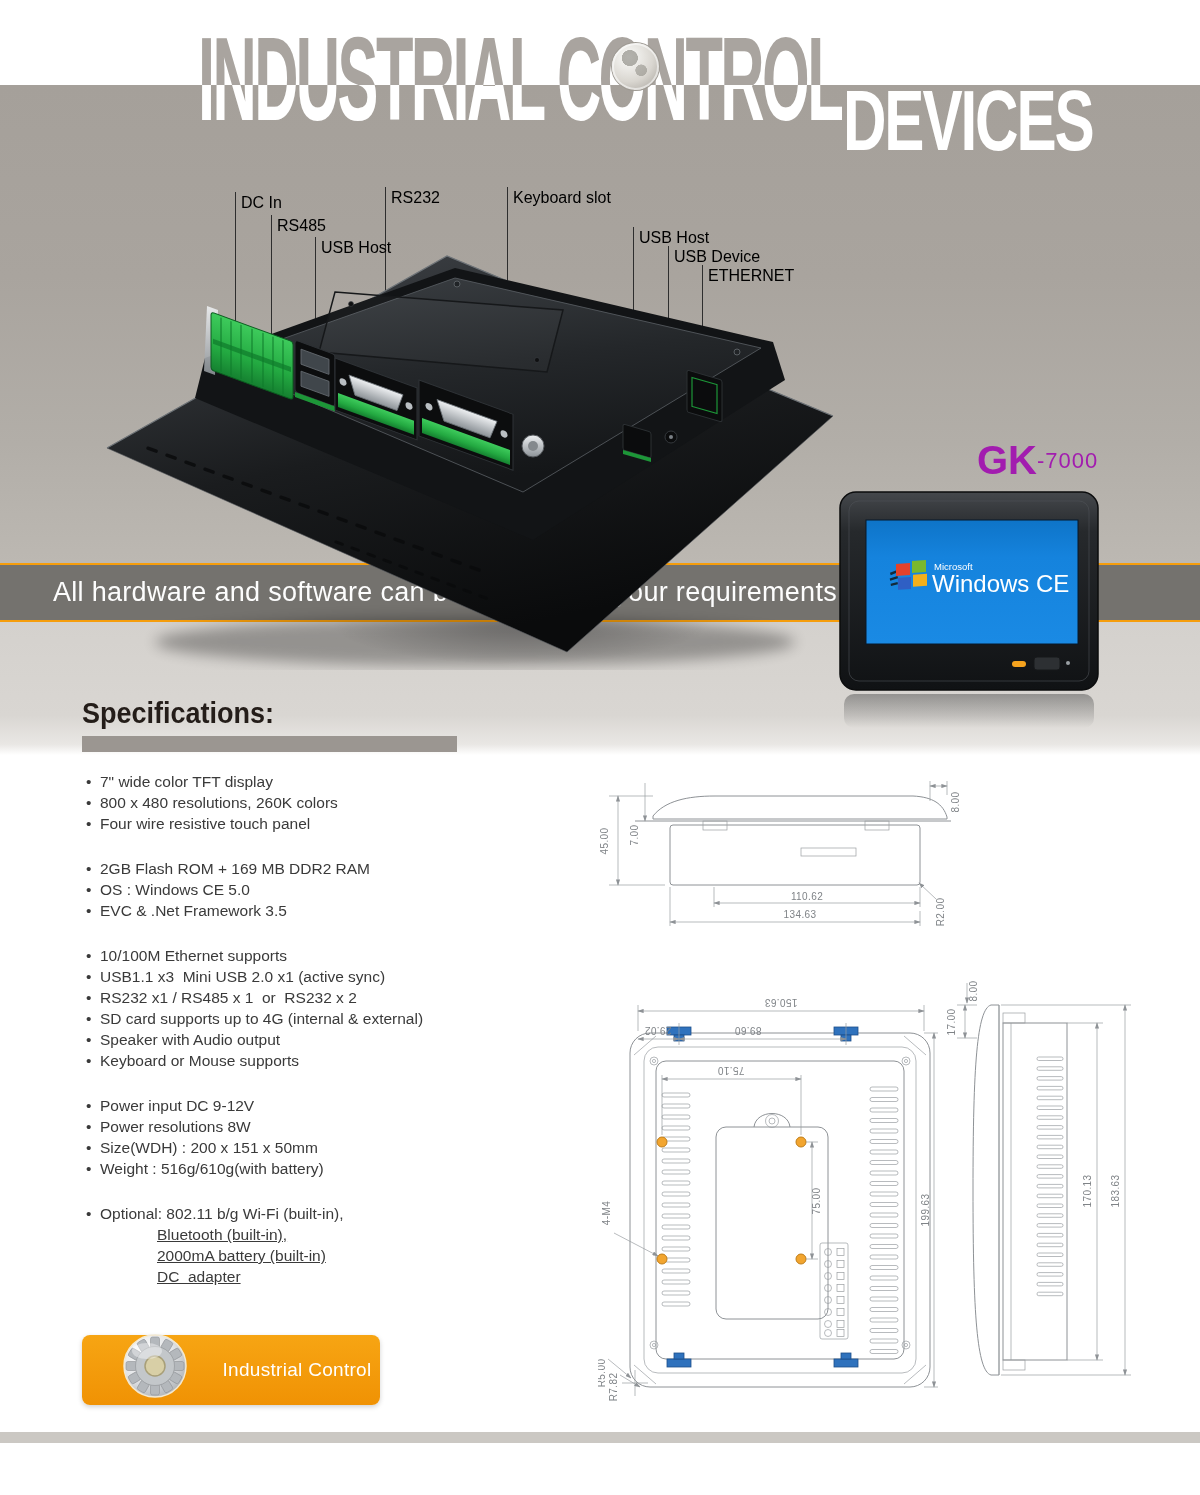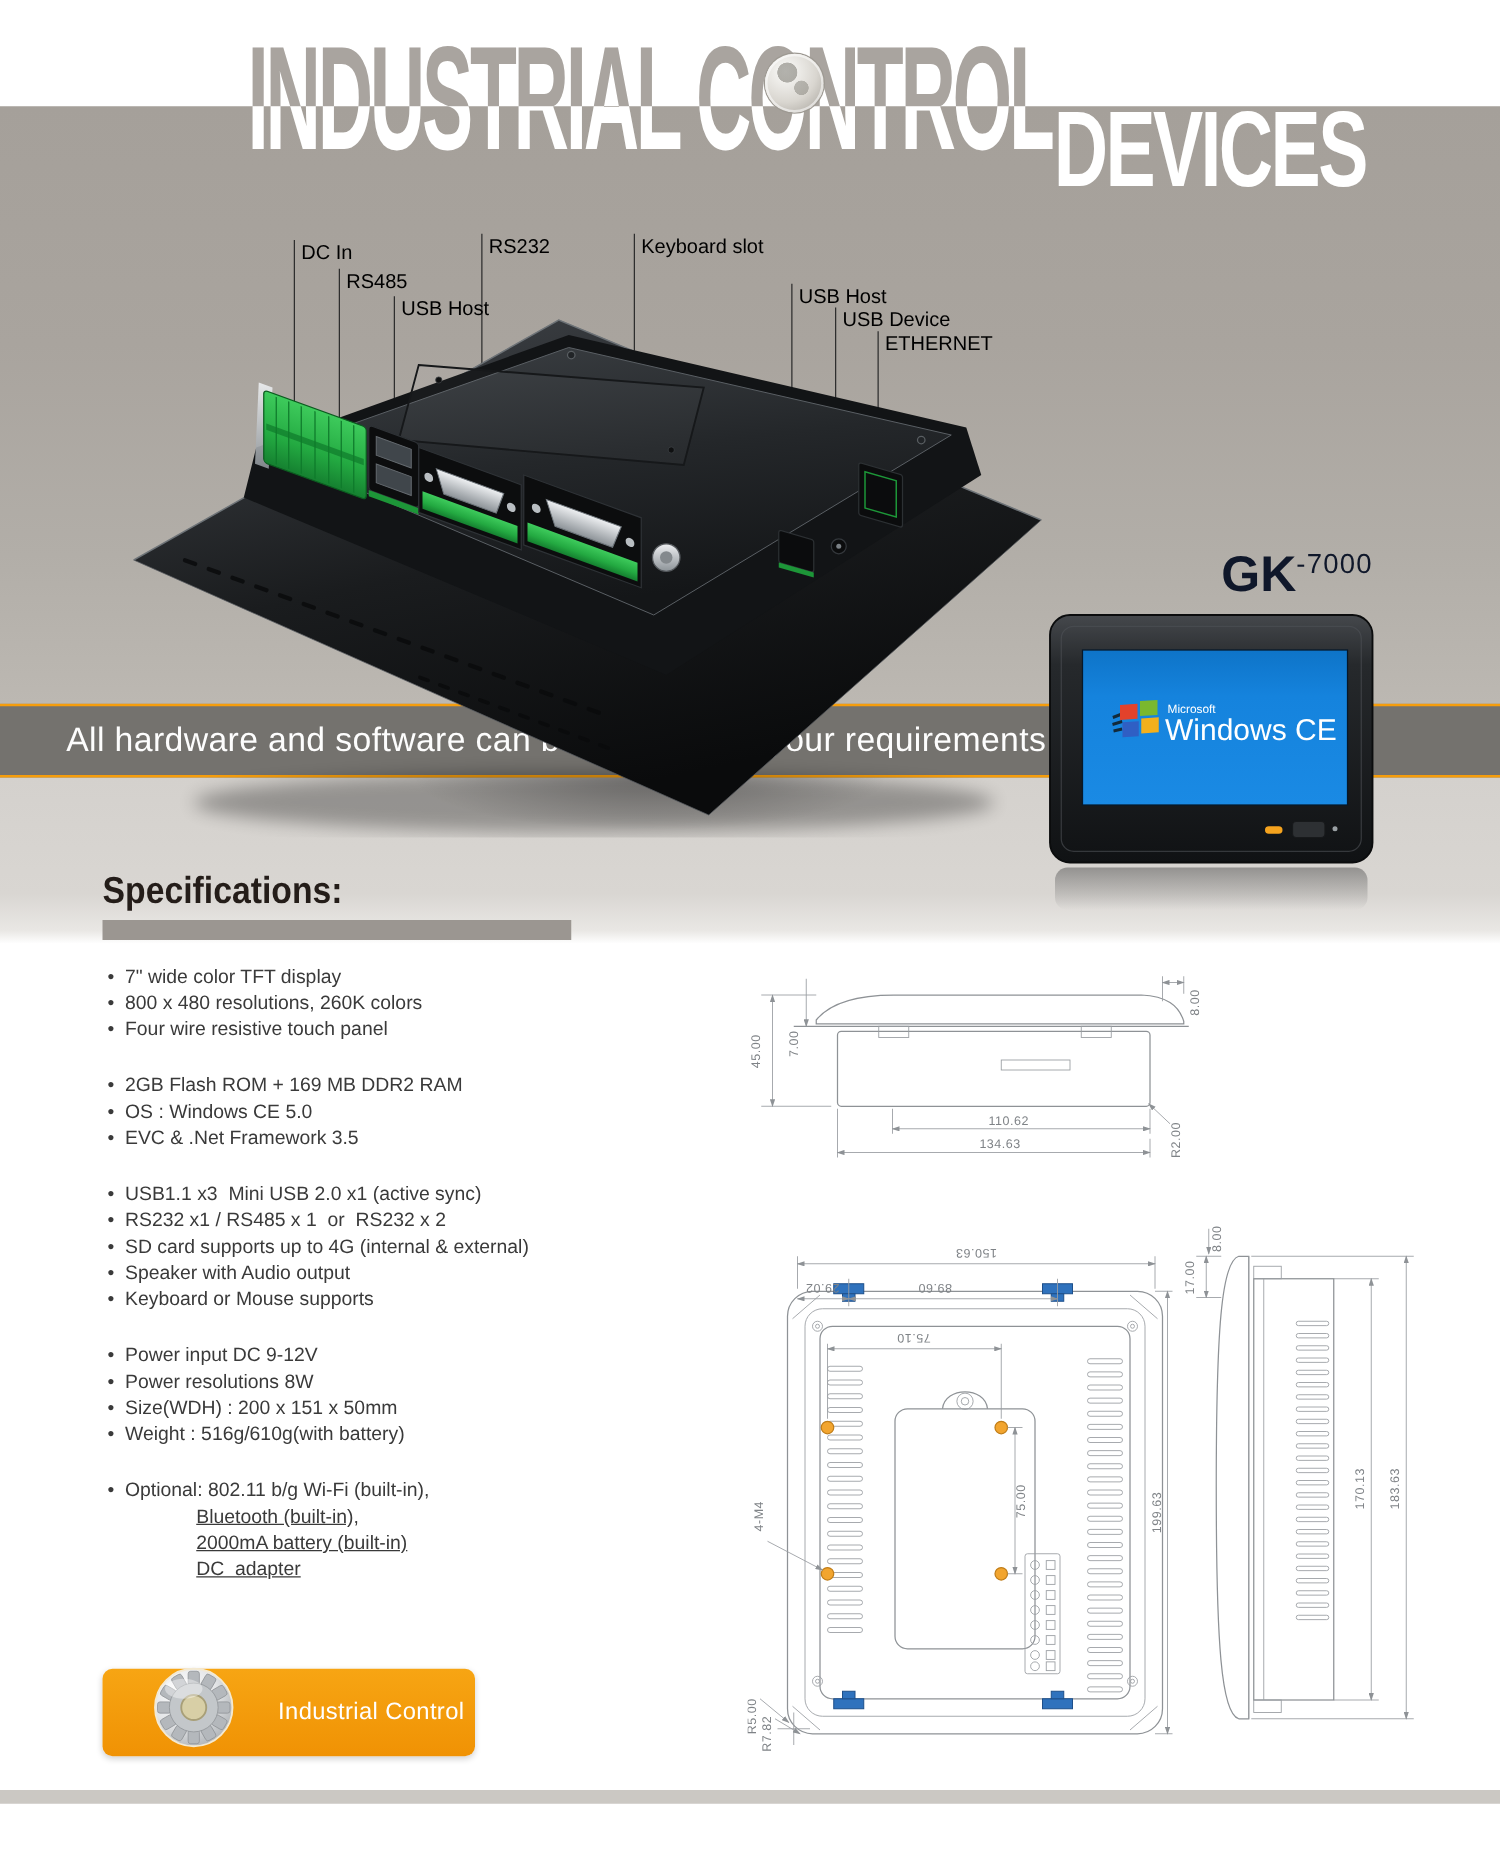--- a/index.html
+++ b/index.html
@@ -36,21 +36,21 @@
   .callout { position:absolute; font-size:16px; color:#000000; white-space:nowrap; }
 
   
   .banner { position:absolute; left:0; top:563px; width:1200px; height:59px;
     background:rgba(86,83,78,.82); border-top:2px solid #f59d0c; border-bottom:2px solid #f59d0c;
     z-index:3; }
   .banner-text { width:890px; text-align:center; color:#fdfdfd; font-size:27px; line-height:55px; letter-spacing:.3px; }
 
   .photo-svg { position:absolute; left:85px; top:240px; z-index:4; }
   .small-device-svg { position:absolute; left:838px; top:488px; z-index:5; }
-  .model-label { position:absolute; left:977px; top:438px; z-index:5; color:#0f172a; display:flex; align-items:flex-start; white-space:nowrap; }
+  .model-label { position:absolute; left:977px; top:438px; z-index:5; color:#a21caf; display:flex; align-items:center; white-space:nowrap; }
   .model-label .mb { font-size:40px; font-weight:800; letter-spacing:0; }
   .model-label .mr { font-size:22px; font-weight:400; letter-spacing:1px; }
 
   
   .spec-heading { position:absolute; left:82px; top:696px; font-size:30px; font-weight:800;
     color:#241d19; letter-spacing:0; transform:scaleX(.9); transform-origin:left top; z-index:6; }
   .spec-heading-bar { position:absolute; left:82px; top:736px; width:375px; height:16px; background:#9b9691; z-index:6; }
   .spec-list { position:absolute; left:82px; top:771px; width:430px; font-size:15.5px; color:#3a3a3a; }
   .spec-group { list-style:none; margin-bottom:24px; }
   .spec-group li { position:relative; padding-left:18px; line-height:21px; white-space:pre-wrap; }
@@ -343,20 +343,21 @@
       <li>7" wide color TFT display</li>
       <li>800 x 480 resolutions, 260K colors</li>
       <li>Four wire resistive touch panel</li>
     </ul>
     <ul class="spec-group">
       <li>2GB Flash ROM + 169 MB DDR2 RAM</li>
       <li>OS : Windows CE 5.0</li>
       <li>EVC &amp; .Net Framework 3.5</li>
     </ul>
     <ul class="spec-group">
+      <li>10/100M Ethernet supports</li>
       <li>USB1.1 x3  Mini USB 2.0 x1 (active sync)</li>
       <li>RS232 x1 / RS485 x 1  or  RS232 x 2</li>
       <li>SD card supports up to 4G (internal &amp; external)</li>
       <li>Speaker with Audio output</li>
       <li>Keyboard or Mouse supports</li>
     </ul>
     <ul class="spec-group">
       <li>Power input DC 9-12V</li>
       <li>Power resolutions 8W</li>
       <li>Size(WDH) : 200 x 151 x 50mm</li>

